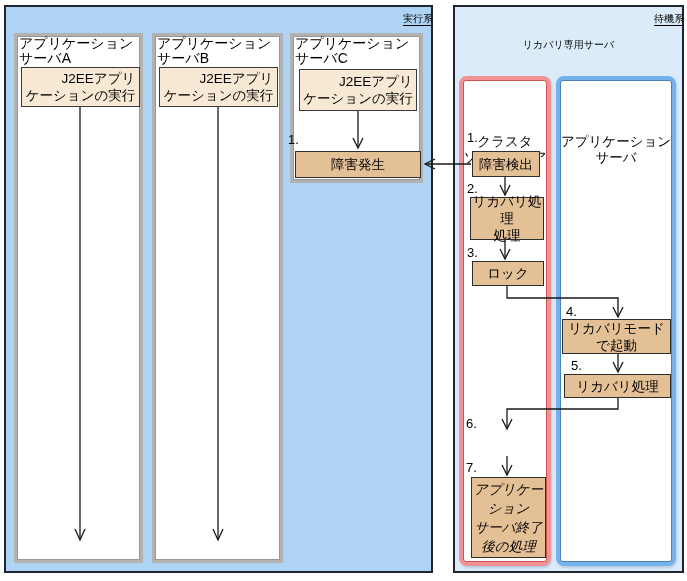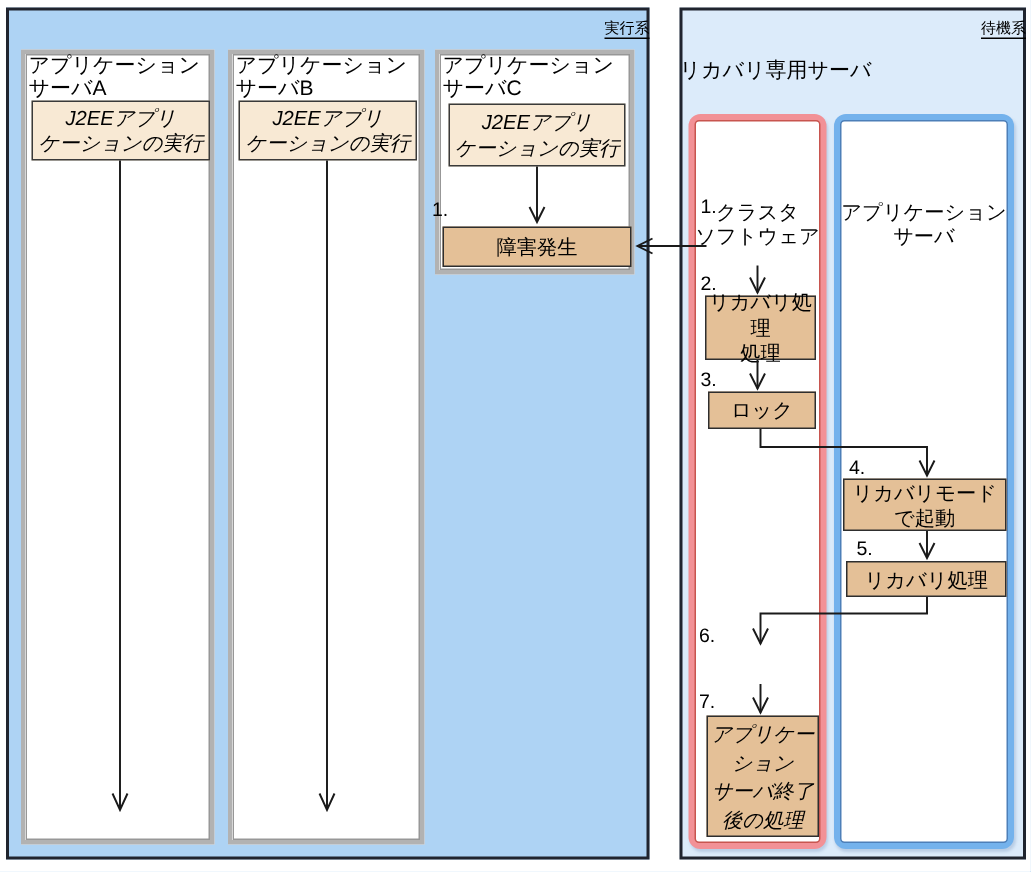--- a/index.html
+++ b/index.html
@@ -16,33 +16,33 @@
     font-family:"Liberation Sans","DejaVu Sans",sans-serif;
     color:#000; font-size:14px; background:#ffffff;
   }
   .panel{position:absolute; border:2px solid var(--panel_border); box-sizing:border-box;}
   .panel.active{background:var(--active_bg);}
   .panel.standby{background:var(--standby_bg);}
   .sys-title{
     position:absolute; text-align:right; font-size:10px;
     text-decoration:underline; text-underline-offset:3px; white-space:pre;
   }
-  .subtitle{position:absolute; text-align:left; font-size:14px; white-space:pre;}
+  .subtitle{position:absolute; text-align:center; font-size:10px; white-space:pre;}
   .server{
     position:absolute; background:#ffffff; box-sizing:border-box;
     border:3px solid var(--server_border); box-shadow:0 0 0 1px var(--server_border_dark) inset;
   }
   .server-name{
     position:absolute; font-size:14px; line-height:15px; white-space:pre-line;
     text-align:left;
   }
   .task{
     position:absolute; background:var(--task_bg); border:1px solid var(--box_border);
     box-sizing:border-box; display:flex; align-items:center; justify-content:center;
-    text-align:center; font-size:13.5px; line-height:17px; white-space:pre-line;font-style:italic;
+    text-align:right; font-size:13.5px; line-height:17px; white-space:pre-line;
   }
   .step{
     position:absolute; background:var(--step_bg); border:1px solid #2e2e2e;
     box-sizing:border-box; display:flex; align-items:center; justify-content:center;
     text-align:center; font-size:13.5px; line-height:17px; white-space:pre-line;
   }
   .step.tall{line-height:19px;font-style:italic;}
   .num{position:absolute; font-size:13px; line-height:13px;}
   .ring{position:absolute; border-radius:8px; padding:4px; box-sizing:border-box;}
   .ring.pink{background:var(--cluster_border); box-shadow:1px 2px 2px rgba(120,150,190,.35);}
@@ -96,20 +96,21 @@
   </div>
   <div class="ring blue" style="left:556px;top:76px;width:120px;height:490px">
     <div class="ring-inner"></div>
   </div>
   <div class="col-label" style="left:457px;top:91px;width:96px">クラスタ
 ソフトウェア</div>
   <div class="col-label" style="left:556px;top:91px;width:120px">アプリケーション
 サーバ</div>
 
   <div class="num" style="left:467px;top:131px">1.</div>
+  <div class="step" style="left:472px;top:151px;width:68px;height:26px">障害検出</div>
 
   <div class="num" style="left:467px;top:182px">2.</div>
   <div class="step" style="left:470px;top:197px;width:74px;height:43px">リカバリ処理
 処理</div>
 
   <div class="num" style="left:467px;top:246px">3.</div>
   <div class="step" style="left:472px;top:261px;width:72px;height:25px">ロック</div>
 
   <div class="num" style="left:566px;top:305px">4.</div>
   <div class="step" style="left:562px;top:319px;width:109px;height:35px">リカバリモード

